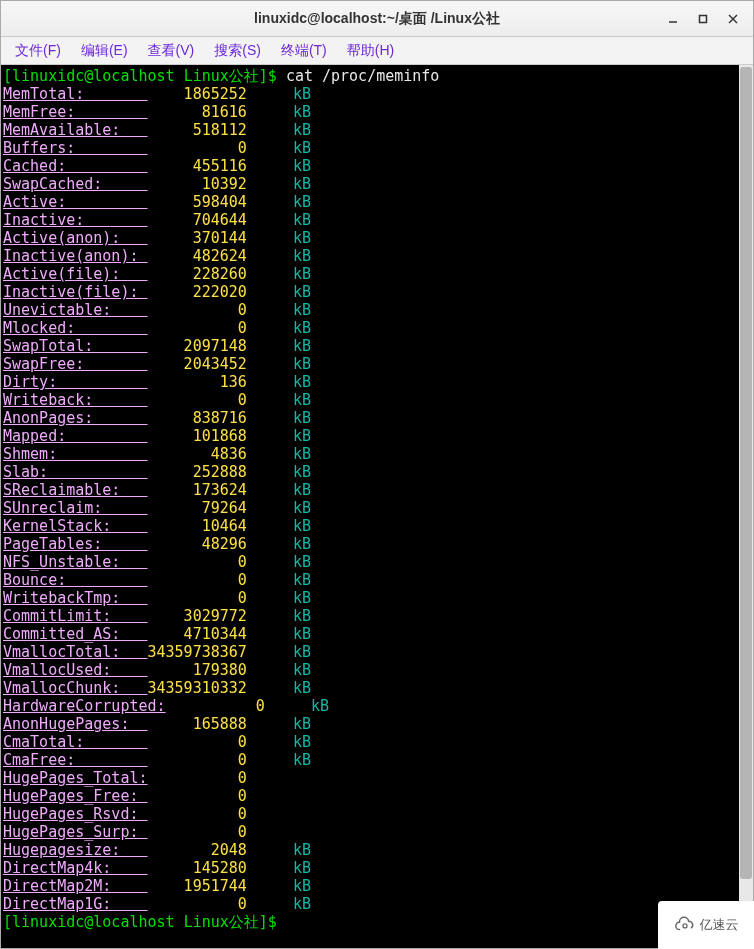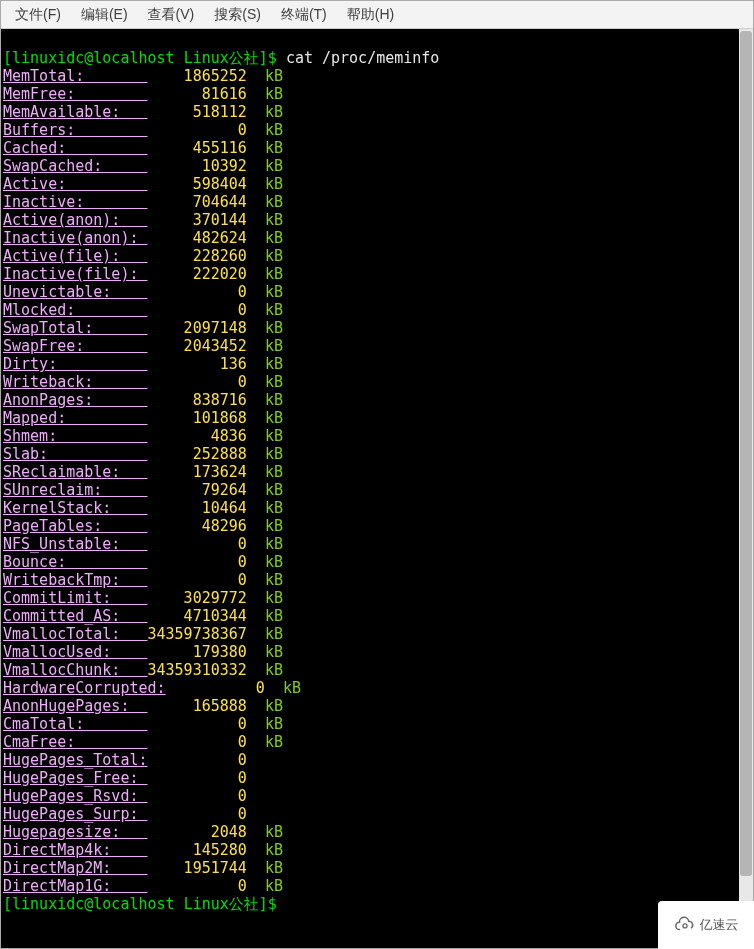--- a/index.html
+++ b/index.html
@@ -56,38 +56,38 @@
       height: 28px;
       background: #f3f3f3;
       border-bottom: 1px solid #ccc;
       display: flex;
       align-items: center;
       padding: 0 4px;
     }
     .menu-item {
       padding: 3px 10px;
       font-size: 14px;
-      color: #404040;
+      color: #6d28d9;
       cursor: pointer;
     }
     .terminal-wrap {
       flex: 1;
       background: #000;
       position: relative;
       overflow: hidden;
     }
     .terminal {
       width: calc(100% - 14px);
       height: 100%;
       background: #000;
       color: #00e000;
       font-family: "DejaVu Sans Mono", "Liberation Mono", Consolas, monospace;
       font-size: 15px;
       line-height: 18px;
-      padding: 20px 2px;
+      padding: 2px 2px;
       white-space: pre;
       overflow: hidden;
     }
     .scrollbar {
       position: absolute;
       right: 0;
       top: 0;
       width: 14px;
       height: 100%;
       background: #e8e8e8;
@@ -114,26 +114,47 @@
       display: flex;
       align-items: center;
       justify-content: center;
       font-size: 13px;
       color: #555;
       border-top-left-radius: 4px;
     }
     .watermark svg { margin-right: 4px; }
     .row .k { color: #f0abfc; display: inline-block; text-decoration: underline; }
     .row .v { color: #fde047; }
-    .row .u { color: #84cc16; }
+    .row .u { color: #14b8a6; margin-left: 28px; }
   </style>
 </head>
 <body>
 
 <div class="window">
+  <div class="titlebar">
+    <span class="title-text">linuxidc@localhost:~/桌面 /Linux公社</span>
+    <div class="win-controls">
+      <div class="win-btn">
+        <svg width="10" height="10" viewBox="0 0 10 10">
+            <line x1="1" y1="8" x2="9" y2="8" stroke="#333" stroke-width="1.5"></line>
+          </svg>
+      </div>
+      <div class="win-btn">
+        <svg width="10" height="10" viewBox="0 0 10 10">
+            <rect x="1.5" y="1.5" width="7" height="7" fill="none" stroke="#333" stroke-width="1.5"></rect>
+          </svg>
+      </div>
+      <div class="win-btn">
+        <svg width="10" height="10" viewBox="0 0 10 10">
+            <line x1="1" y1="1" x2="9" y2="9" stroke="#333" stroke-width="1.5"></line>
+            <line x1="9" y1="1" x2="1" y2="9" stroke="#333" stroke-width="1.5"></line>
+          </svg>
+      </div>
+    </div>
+  </div>
 
   <div class="menubar">
     <div class="menu-item">文件(F)</div>
     <div class="menu-item">编辑(E)</div>
     <div class="menu-item">查看(V)</div>
     <div class="menu-item">搜索(S)</div>
     <div class="menu-item">终端(T)</div>
     <div class="menu-item">帮助(H)</div>
   </div>
 

